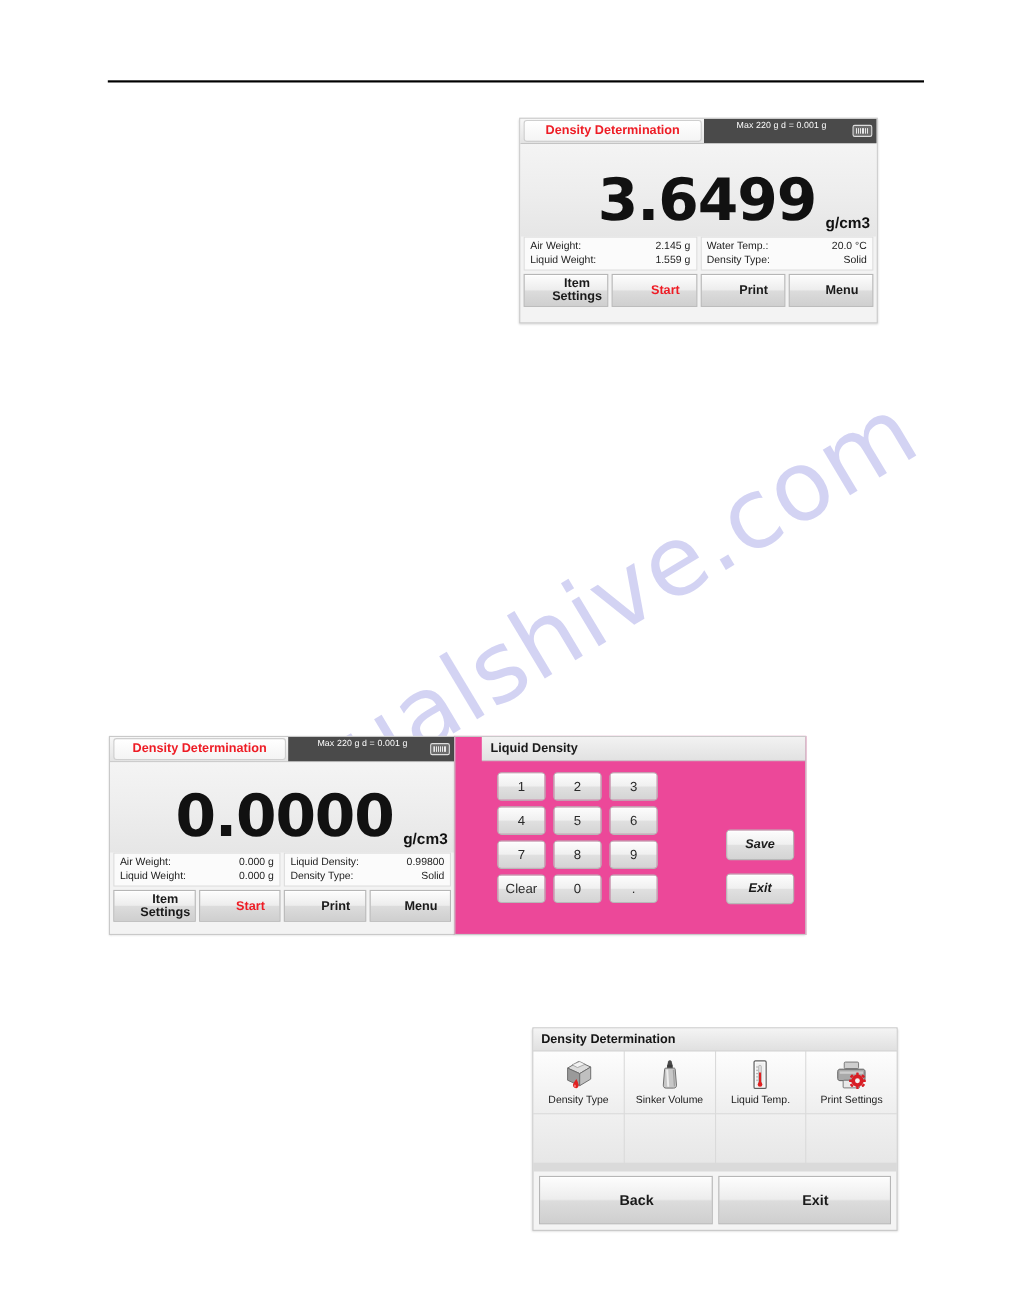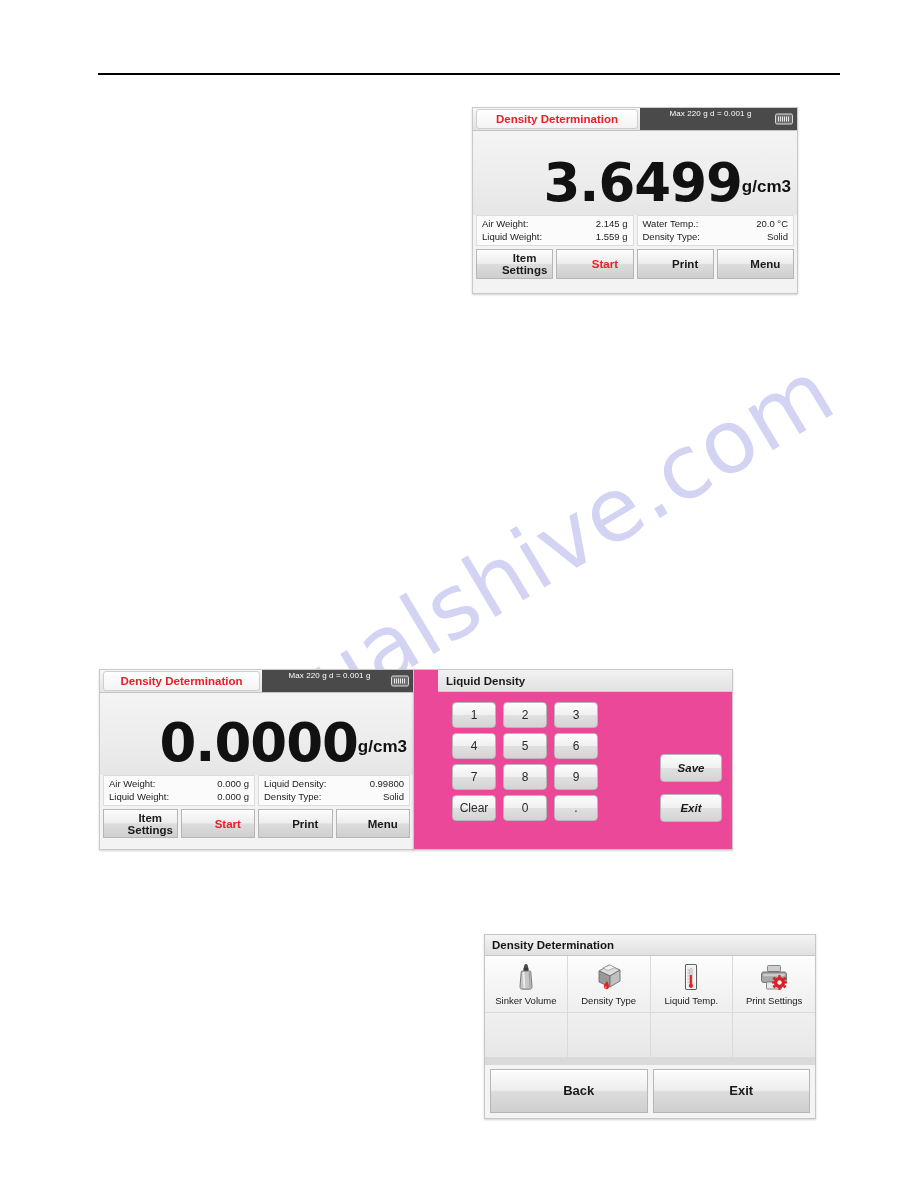--- a/index.html
+++ b/index.html
@@ -136,22 +136,22 @@
     font-size: 53px;
     font-weight: bold;
     color: #111111;
     letter-spacing: -1px;
     line-height: 1;
     font-family: "DejaVu Sans", sans-serif;
   }
   .readout .unit {
     position: absolute;
     right: 6px;
-    bottom: 18px;
-    font-size: 17px;
+    bottom: 5px;
+    font-size: 14px;
     font-weight: bold;
     color: #111111;
   }
 
   
   .inforow {
     display: flex;
     gap: 3px;
     padding: 0 3px;
     box-sizing: border-box;
@@ -513,42 +513,42 @@
 
 <div class="menupanel" style="left:484px; top:934px; width:332px; height:185px;">
 
   <div class="menu-title">Density Determination</div>
 
   <div class="menu-grid">
 
     <div class="menu-cell">
       <span class="menu-icon">
         <svg width="32" height="30" viewBox="0 0 32 30">
-          <path d="M14.4 3 C15.2 1.6 16.8 1.6 17.6 3 L18.4 6.5 L13.6 6.5 Z" fill="#4a4a4a"></path>
-          <rect x="13.4" y="6" width="5.2" height="3.4" rx="0.8" fill="#3c3c3c"></rect>
-          <path d="M11.2 10 C11.2 9.2 11.9 9 12.6 9 L19.4 9 C20.1 9 20.8 9.2 20.8 10 L22 24.5 C22.1 26.2 21 27.2 19.4 27.2 L12.6 27.2 C11 27.2 9.9 26.2 10 24.5 Z" fill="#c7c7c7" stroke="#6f6f6f" stroke-width="0.9"></path>
-          <path d="M12.6 10.2 L13.6 26 L15.4 26 L14.4 10.2 Z" fill="#f4f4f4" opacity="0.85"></path>
-          <path d="M18.6 10.4 L19.6 26 L20.6 25.3 L19.9 10.4 Z" fill="#8d8d8d" opacity="0.7"></path>
-        </svg>
-      </span>
-      <span class="menu-label">Sinker Volume</span>
-    </div>
-
-    <div class="menu-cell">
-      <span class="menu-icon">
-        <svg width="32" height="30" viewBox="0 0 32 30">
           <polygon points="6,9 16,3 27,8 17,14" fill="#dcdcdc" stroke="#6e6e6e" stroke-width="0.9"></polygon>
           <polygon points="6,9 17,14 17,25 6,20" fill="#9a9a9a" stroke="#6e6e6e" stroke-width="0.9"></polygon>
           <polygon points="17,14 27,8 27,19 17,25" fill="#c0c0c0" stroke="#6e6e6e" stroke-width="0.9"></polygon>
           <polygon points="10,6 17,3 22,5.5 15,8.5" fill="#f2f2f2" stroke="#8a8a8a" stroke-width="0.6"></polygon>
           <path d="M14 19 C10.5 23.5 10 25.5 12.2 26.8 C14.4 28.1 16.5 26.3 15.9 23.9 C15.6 22.4 14.9 20.8 14 19 Z" fill="#e02020"></path>
           <ellipse cx="12.6" cy="25.3" rx="1.1" ry="1.4" fill="#ff8d8d" opacity="0.7"></ellipse>
         </svg>
       </span>
       <span class="menu-label">Density Type</span>
+    </div>
+
+    <div class="menu-cell">
+      <span class="menu-icon">
+        <svg width="32" height="30" viewBox="0 0 32 30">
+          <path d="M14.4 3 C15.2 1.6 16.8 1.6 17.6 3 L18.4 6.5 L13.6 6.5 Z" fill="#4a4a4a"></path>
+          <rect x="13.4" y="6" width="5.2" height="3.4" rx="0.8" fill="#3c3c3c"></rect>
+          <path d="M11.2 10 C11.2 9.2 11.9 9 12.6 9 L19.4 9 C20.1 9 20.8 9.2 20.8 10 L22 24.5 C22.1 26.2 21 27.2 19.4 27.2 L12.6 27.2 C11 27.2 9.9 26.2 10 24.5 Z" fill="#c7c7c7" stroke="#6f6f6f" stroke-width="0.9"></path>
+          <path d="M12.6 10.2 L13.6 26 L15.4 26 L14.4 10.2 Z" fill="#f4f4f4" opacity="0.85"></path>
+          <path d="M18.6 10.4 L19.6 26 L20.6 25.3 L19.9 10.4 Z" fill="#8d8d8d" opacity="0.7"></path>
+        </svg>
+      </span>
+      <span class="menu-label">Sinker Volume</span>
     </div>
 
     <div class="menu-cell">
       <span class="menu-icon">
         <svg width="32" height="30" viewBox="0 0 32 30">
           <rect x="10.5" y="2.5" width="11" height="25" rx="1.2" fill="#ffffff" stroke="#5f5f5f" stroke-width="1.1"></rect>
           <rect x="12" y="4" width="8" height="22" fill="#efefef"></rect>
           <rect x="14.6" y="6.5" width="2.6" height="17" rx="1.2" fill="#dcdcdc" stroke="#9a9a9a" stroke-width="0.5"></rect>
           <rect x="15" y="13" width="1.9" height="10.5" fill="#e02020"></rect>
           <circle cx="15.95" cy="23.8" r="2.1" fill="#e02020"></circle>

